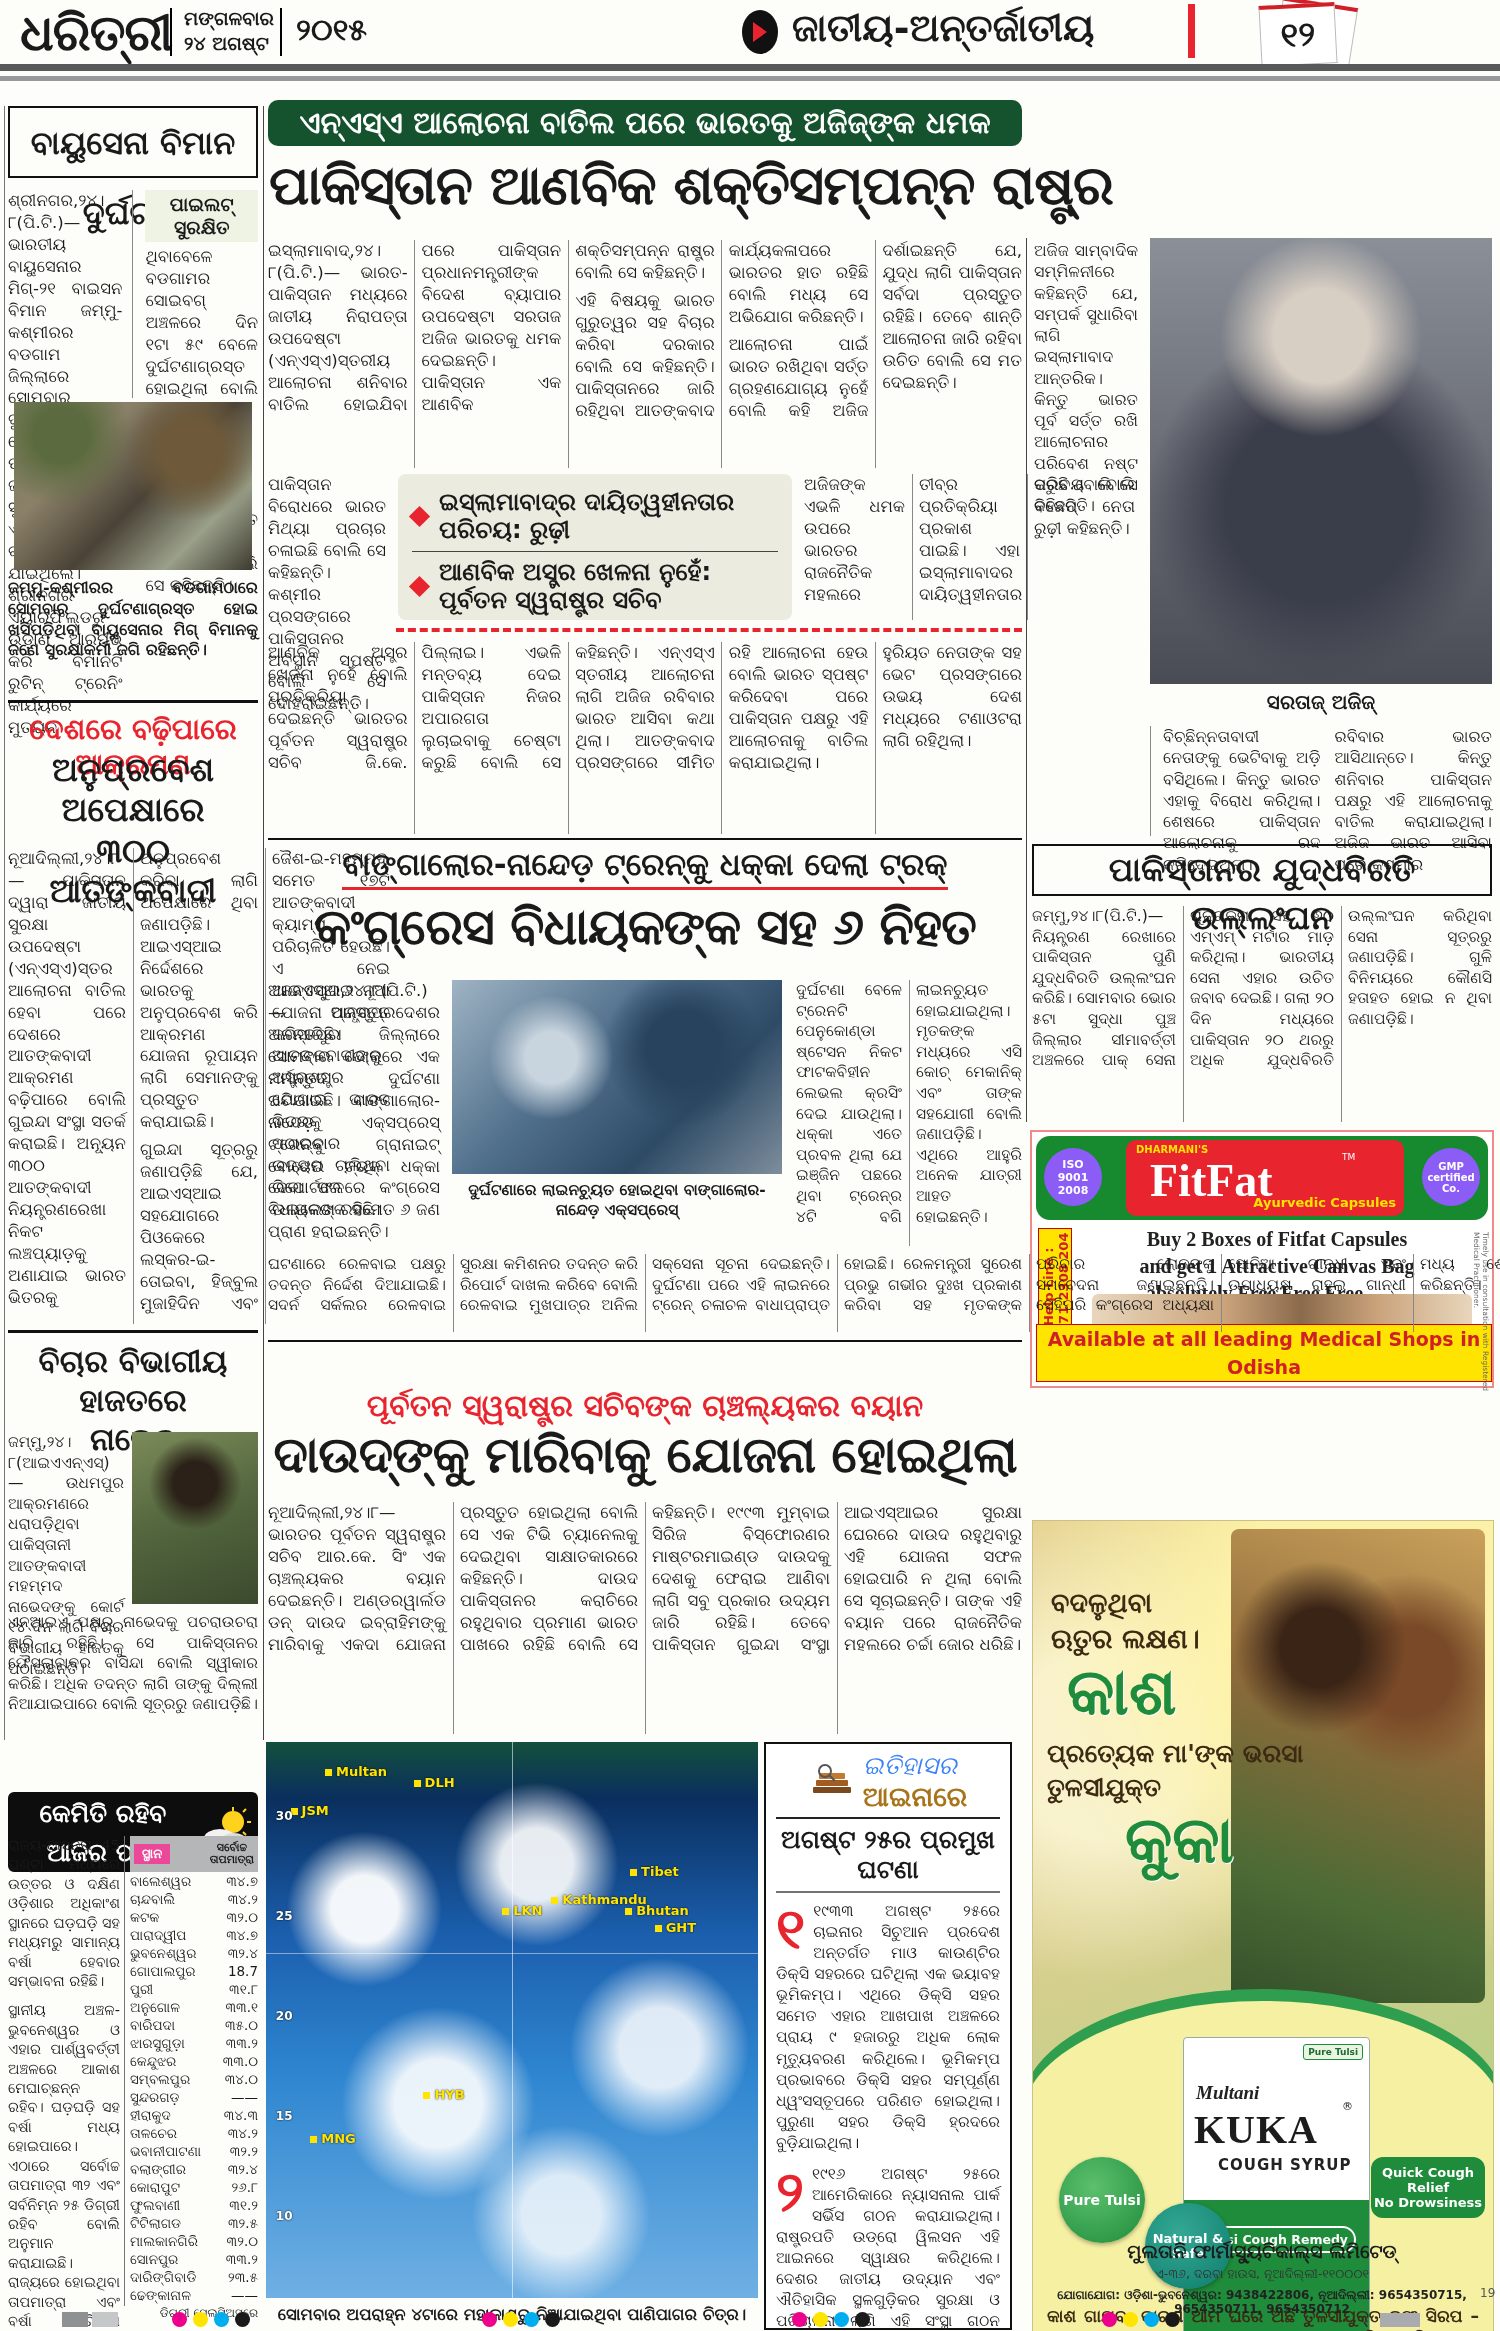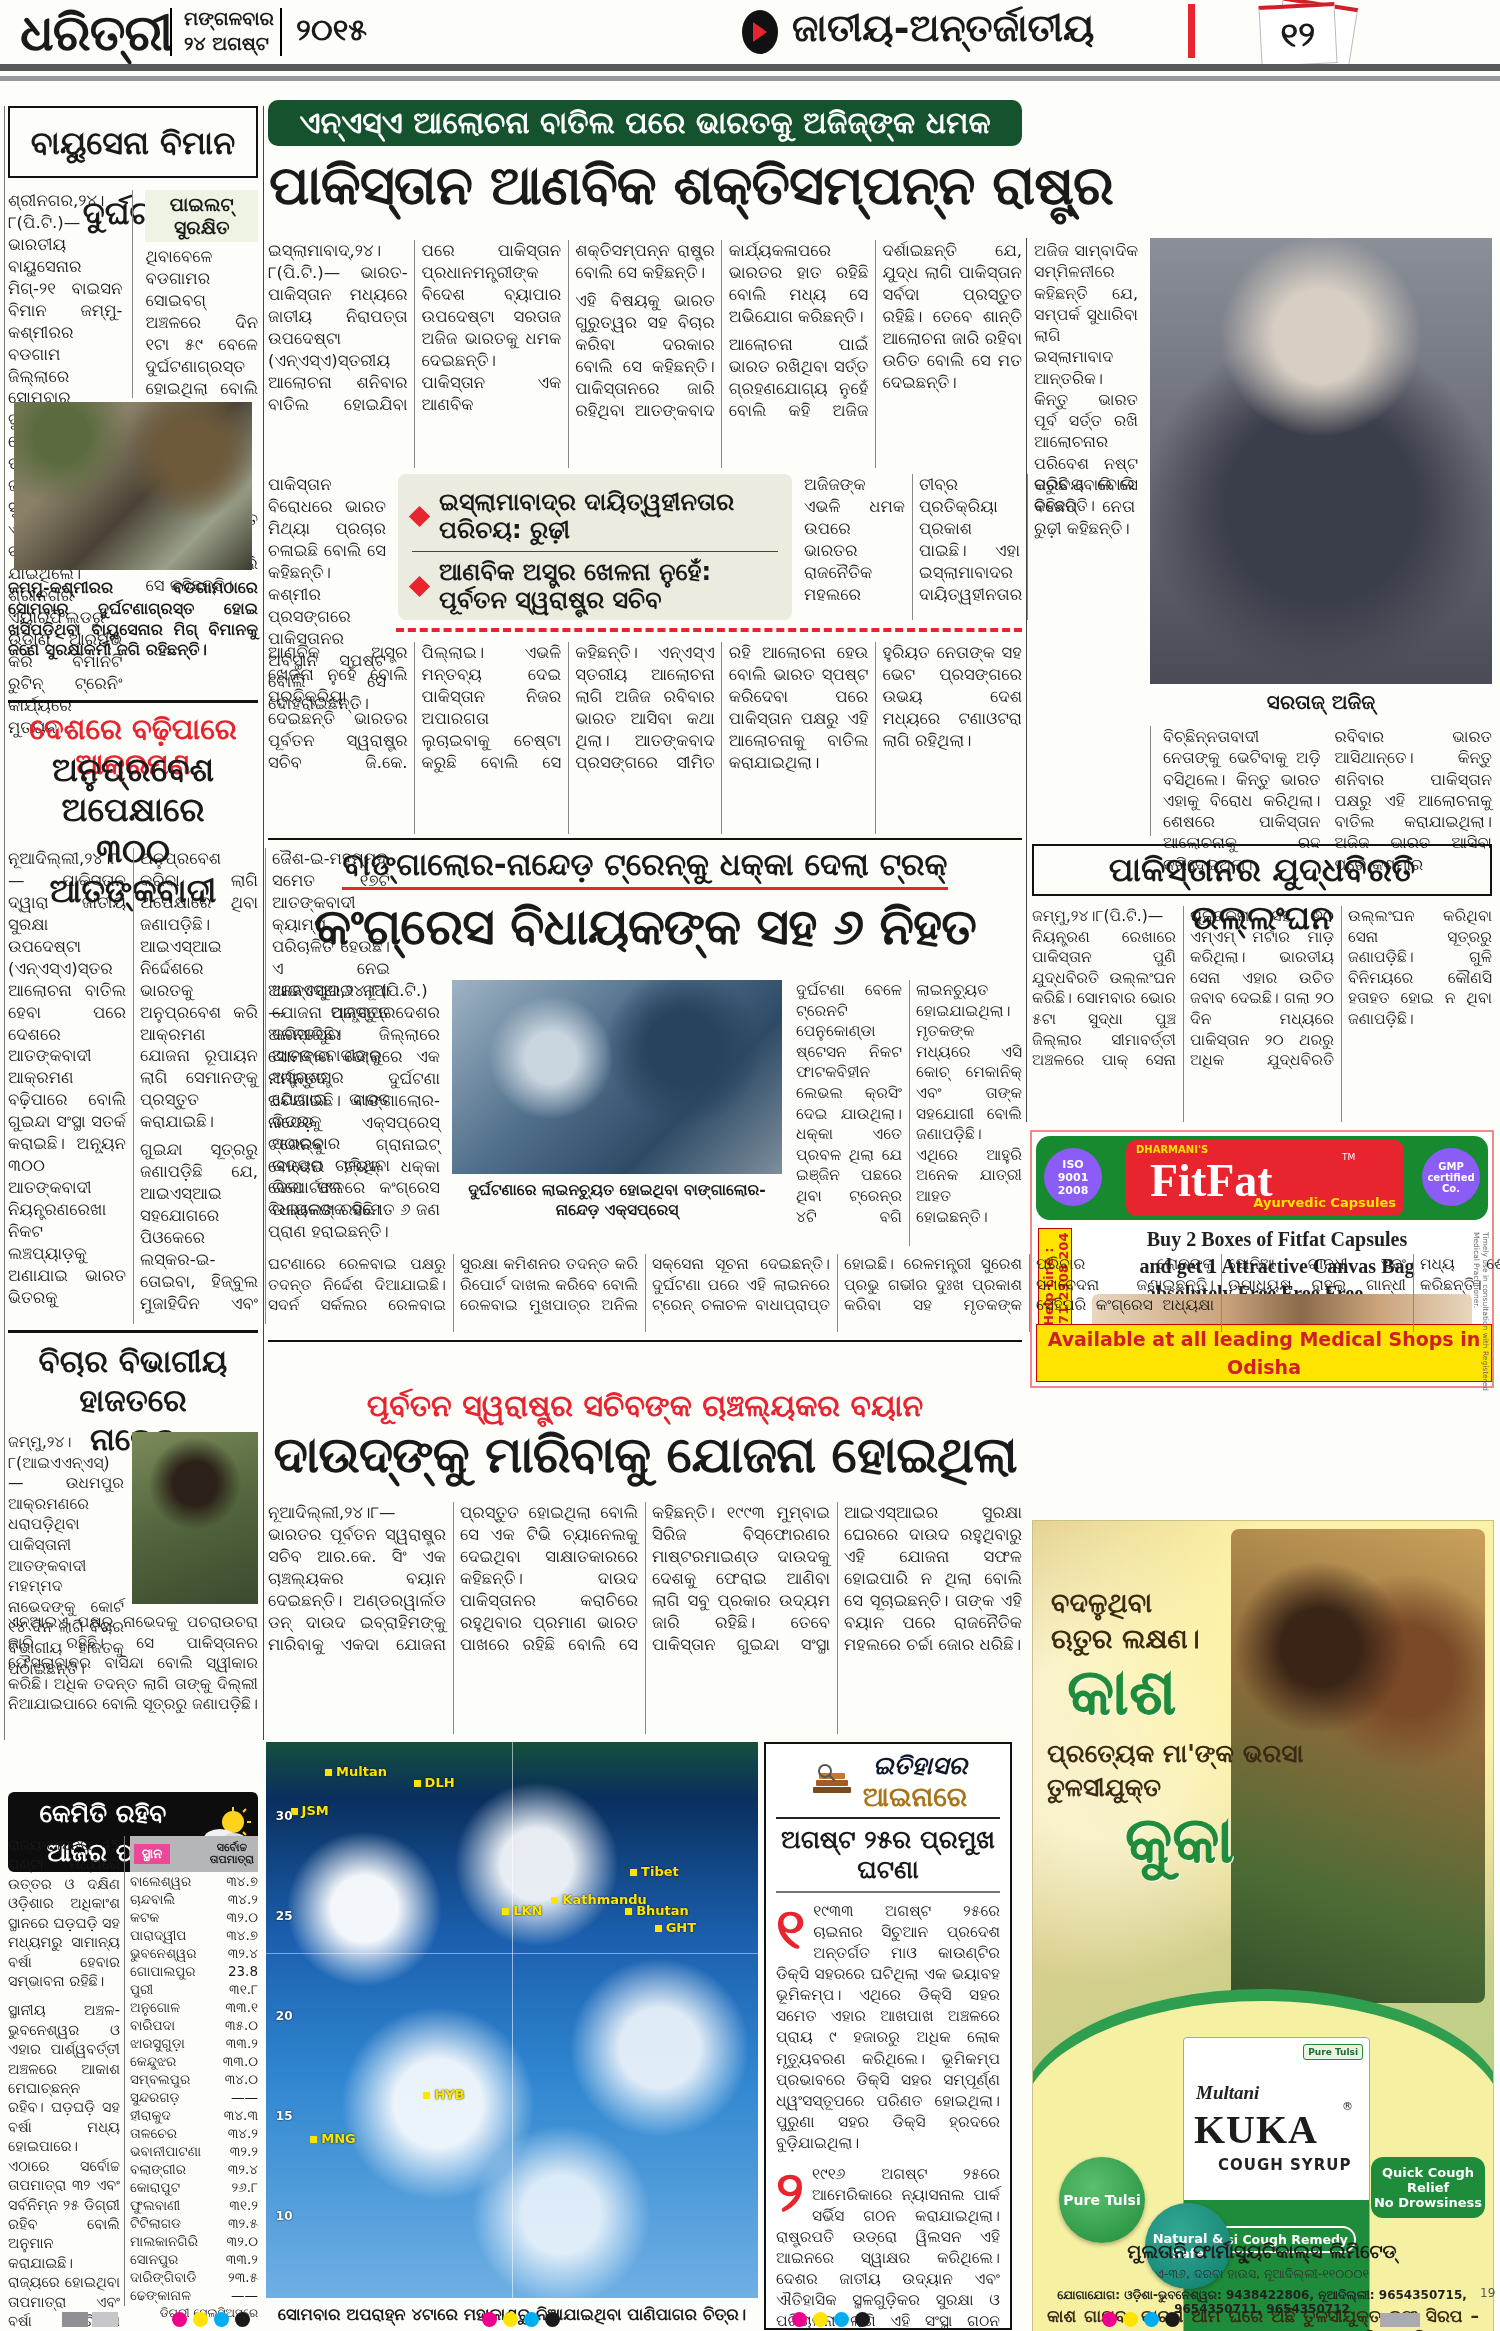--- a/index.html
+++ b/index.html
@@ -79,21 +79,21 @@
       linear-gradient(180deg,#14503c 0%,#0a2f5e 10%,#1b5fae 35%,#2f86d0 60%,#6fb0e4 100%);}
   .maplabel{position:absolute;color:#ffe400;font-size:13px;font-weight:700;text-shadow:0 0 2px #000;}
   .maplabel::before{content:"";display:inline-block;width:7px;height:7px;background:#ffe400;margin-right:4px;}
   .maplat{position:absolute;color:#fff;font-size:12px;font-weight:700;text-shadow:0 0 2px #000;}
   .mapgrid-v{position:absolute;width:1px;background:rgba(255,255,255,.55);}
   .mapgrid-h{position:absolute;height:1px;background:rgba(255,255,255,.45);}
 
   
   .hist{border:2px solid #111;box-sizing:border-box;padding:8px 10px;background:#fff;}
   .hist-title{display:flex;align-items:center;gap:8px;justify-content:center;padding-bottom:4px;}
-  .hist-script{font-family:"Liberation Serif",serif;font-style:italic;font-size:25px;font-weight:700;color:#0f172a;text-align:right;}
+  .hist-script{font-family:"Liberation Serif",serif;font-style:italic;font-size:25px;font-weight:400;color:#3b82f6;}
   .hist-gold{font-size:27px;font-weight:800;color:#a8741a;}
   .hist-sub{border-top:2px solid #222;border-bottom:2px solid #737373;font-size:25px;font-weight:800;
             text-align:center;padding:6px 0;margin-bottom:8px;}
   .hist-item{font-size:15.5px;line-height:1.36;text-align:justify;margin-bottom:10px;}
   .hist-no{float:left;font-size:56px;line-height:.85;font-weight:800;color:#e8242e;margin:4px 8px 0 0;}
 
   
   .fitfat{border:2px solid #f08a8a;background:#fff;box-sizing:border-box;padding:4px;}
   .ff-head{position:relative;background:#17892f;border-radius:14px;height:84px;}
   .ff-inner{position:absolute;left:90px;top:4px;width:278px;height:76px;background:#e8242e;border-radius:10px;color:#fff;}
@@ -262,21 +262,21 @@
     <div class="wrow">
         <span>ପାରାଦ୍ୱୀପ</span>
         <span class="wt">୩୪.୭</span>
       </div>
     <div class="wrow">
         <span>ଭୁବନେଶ୍ୱର</span>
         <span class="wt">୩୨.୪</span>
       </div>
     <div class="wrow">
         <span>ଗୋପାଲପୁର</span>
-        <span class="wt">23.8</span>
+        <span class="wt">18.7</span>
       </div>
     <div class="wrow">
         <span>ପୁରୀ</span>
         <span class="wt">୩୧.୮</span>
       </div>
     <div class="wrow">
         <span>ଅନୁଗୋଳ</span>
         <span class="wt">୩୩.୧</span>
       </div>
     <div class="wrow">

